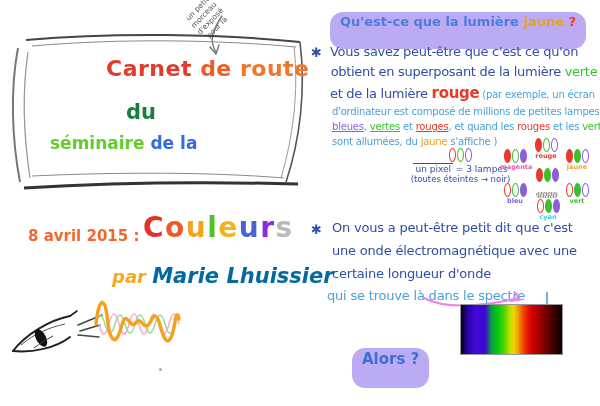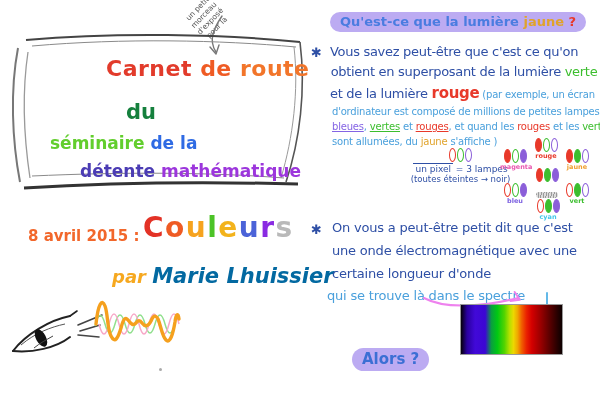--- a/index.html
+++ b/index.html
@@ -14,21 +14,21 @@
   .cov-l3{left:50px;top:133px;font-size:17px;font-weight:bold;white-space:nowrap;}
   .cov-l4{left:80px;top:161px;font-size:17px;font-weight:bold;white-space:nowrap;}
   .c-carnet{color:#e23b2b}.c-de{color:#ef5b24}.c-route{color:#f2752a}
   .c-sem{color:#62ce2d}.c-dela{color:#2f6be4}.c-det{color:#4b3cb4}.c-math{color:#9c36dc}
   .date-line{left:28px;top:227px;font-size:15px;font-weight:bold;color:#f2672b;white-space:nowrap;}
   .couleurs{left:143px;top:211px;font-size:28px;font-weight:bold;letter-spacing:1.5px;white-space:nowrap;}
   .byline{left:112px;top:264px;font-size:18px;font-weight:bold;white-space:nowrap;font-style:italic;}
   .by-par{color:#f6a81f}.by-name{color:#0369a1;font-size:21px;}
   .dot{left:159px;top:368px;width:3px;height:3px;border-radius:50%;background:#aaa;}
   
-  .pill{background:#bcabf2;border-radius:13px;padding:2px 10px 3px 10px;white-space:nowrap;}
+  .pill{background:#bcabf2;border-radius:13px;padding:2px 10px 20px 10px;white-space:nowrap;}
   .q-title{left:330px;top:12px;font-size:13px;font-weight:bold;}
   .q-blue{color:#4a7ce0}.q-jaune{color:#e0a32a}.q-mark{color:#e8392a}
   .ink{color:#2e4fa5}.lblue{color:#4aa0dc}
   .w-green{color:#3cbe2e}.w-red{color:#e8392a}.w-jaune{color:#e0a32a}.w-pblue{color:#8464e4}
   .u{text-decoration:underline;}
   .star{font-size:13px;color:#2e4fa5;font-weight:bold;}
   .b1-l{left:330px;width:268px;font-size:13px;font-weight:500;white-space:nowrap;letter-spacing:-.3px;}
   .b1-sm{left:301px;width:296px;font-size:10px;white-space:nowrap;letter-spacing:-.2px;padding-left:31px;}
   .rouge-big{font-size:15px;font-weight:bold;}
   .paren-sm{font-size:10px;letter-spacing:-.2px;}
@@ -88,24 +88,20 @@
   <div class="abs cov-l1">
     <span class="c-carnet">Carnet</span>
     <span class="c-de">de</span>
     <span class="c-route">route</span>
   </div>
   <div class="abs cov-l2">du</div>
   <div class="abs cov-l3">
     <span class="c-sem">séminaire</span>
     <span class="c-dela">de la</span>
   </div>
-  <div class="abs cov-l4">
-    <span class="c-det">détente</span>
-    <span class="c-math">mathématique</span>
-  </div>
 
   <div class="abs date-line">8 avril 2015 :</div>
   <div class="abs couleurs">
     <span style="color: rgb(227, 50, 38);">C</span><span style="color: rgb(239, 91, 36);">o</span><span style="color: rgb(246, 163, 31);">u</span><span style="color: rgb(76, 195, 39);">l</span><span style="color: rgb(243, 179, 28);">e</span><span style="color: rgb(75, 99, 216);">u</span><span style="color: rgb(138, 43, 226);">r</span><span style="color: rgb(185, 185, 185);">s</span>
   </div>
 
   <div class="abs byline">
     <span class="by-par">par</span>
     <span class="by-name">Marie Lhuissier</span>
   </div>

